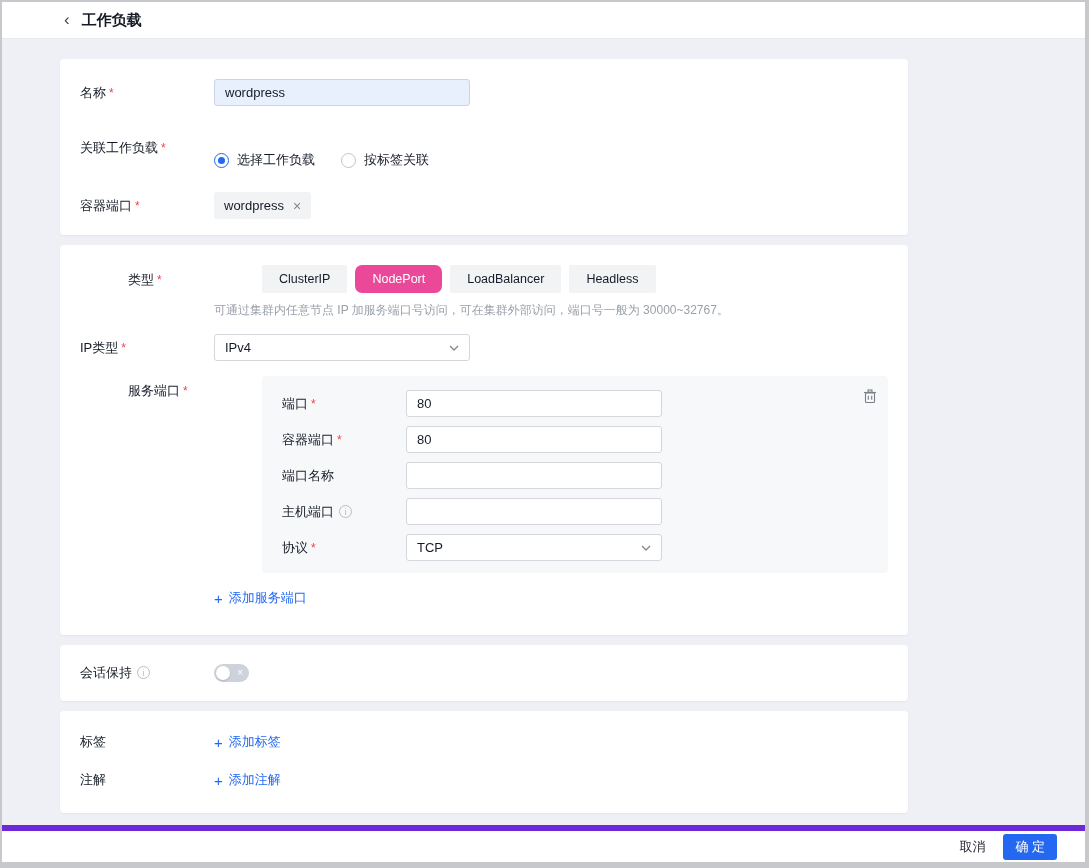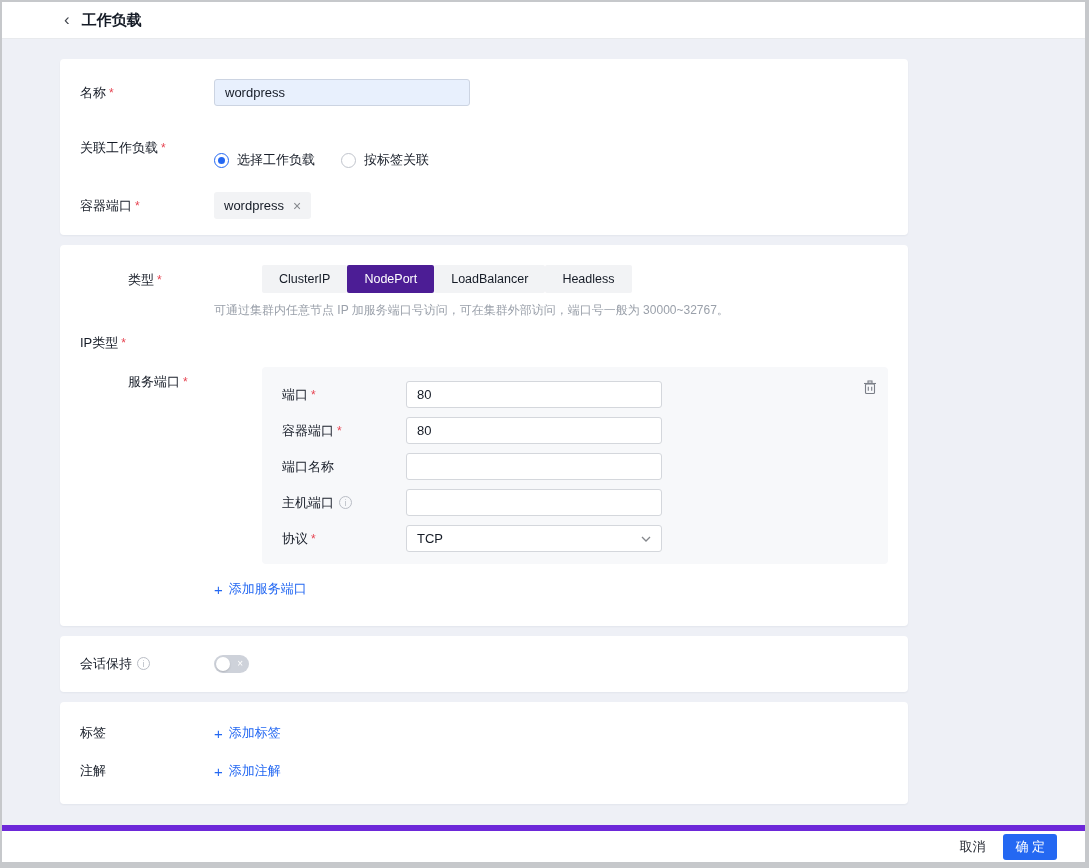--- a/index.html
+++ b/index.html
@@ -29,24 +29,24 @@
                   background:#fff; position:relative; margin-right:8px; flex-shrink:0; }
   .radio-circle.on { border-color:#2468f2; }
   .radio-circle.on::after { content:''; position:absolute; left:3px; top:3px; width:7px; height:7px;
                   border-radius:50%; background:#2468f2; }
   .radio-label { font-size:13px; color:#151b26; }
   
   .tag { display:inline-flex; align-items:center; height:27px; padding:0 10px;
          background:#f2f3f5; border-radius:3px; font-size:13px; color:#151b26; }
   .tag-close { margin-left:9px; color:#84878c; font-size:14px; cursor:pointer; line-height:1; }
   
-  .tabs { display:flex; gap:0; }
+  .tabs { display:flex; gap:8px; }
   .tab { height:28px; display:flex; align-items:center; padding:0 17px; background:#f2f3f5;
          font-size:12.5px; color:#151b26; border-radius:2px; cursor:pointer; }
-  .tab.selected { background:#4c1d95; color:#fff; }
+  .tab.selected { background:#ec4899; color:#fff;border-radius:7px; }
   .type-desc { font-size:12px; color:#9aa0aa; margin-top:9px; margin-left:134px; }
   
   .select { width:256px; height:27px; border:1px solid #d4d7dc; border-radius:3px; background:#fff;
             padding:0 10px; display:flex; align-items:center; justify-content:space-between;
             font-size:13px; color:#151b26; cursor:pointer; }
   .chev { width:10px; height:6px; flex-shrink:0; }
   
   .ports-panel { width:787px; background:#f7f8fa; border-radius:4px; padding:14px 20px 12px 20px;
                  position:relative; }
   .pfrow { display:flex; align-items:center; margin-bottom:9px; }
@@ -137,20 +137,26 @@
           <div class="tab">LoadBalancer</div>
           <div class="tab">Headless</div>
         </div>
       </div>
       <div class="type-desc">可通过集群内任意节点 IP 加服务端口号访问，可在集群外部访问，端口号一般为 30000~32767。</div>
 
       <div class="frow mt15">
         <div class="flabel">
           <span>IP类型</span><span class="req">*</span>
         </div>
+        <div class="select">
+          <span>IPv4</span>
+          <svg class="chev" viewBox="0 0 10 6">
+              <polyline points="1,1 5,5 9,1" fill="none" stroke="#84878c" stroke-width="1.3"></polyline>
+            </svg>
+        </div>
       </div>
 
       <div class="frow align-top mt15">
         <div class="flabel label-pad">
           <span>服务端口</span><span class="req">*</span>
         </div>
         <div class="ports-panel">
           <svg class="trash" width="14" height="15" viewBox="0 0 14 15">
             <g fill="none" stroke="#7a7e87" stroke-width="1.1">
               <rect x="2.5" y="4" width="9" height="9.5" rx="1"></rect>

